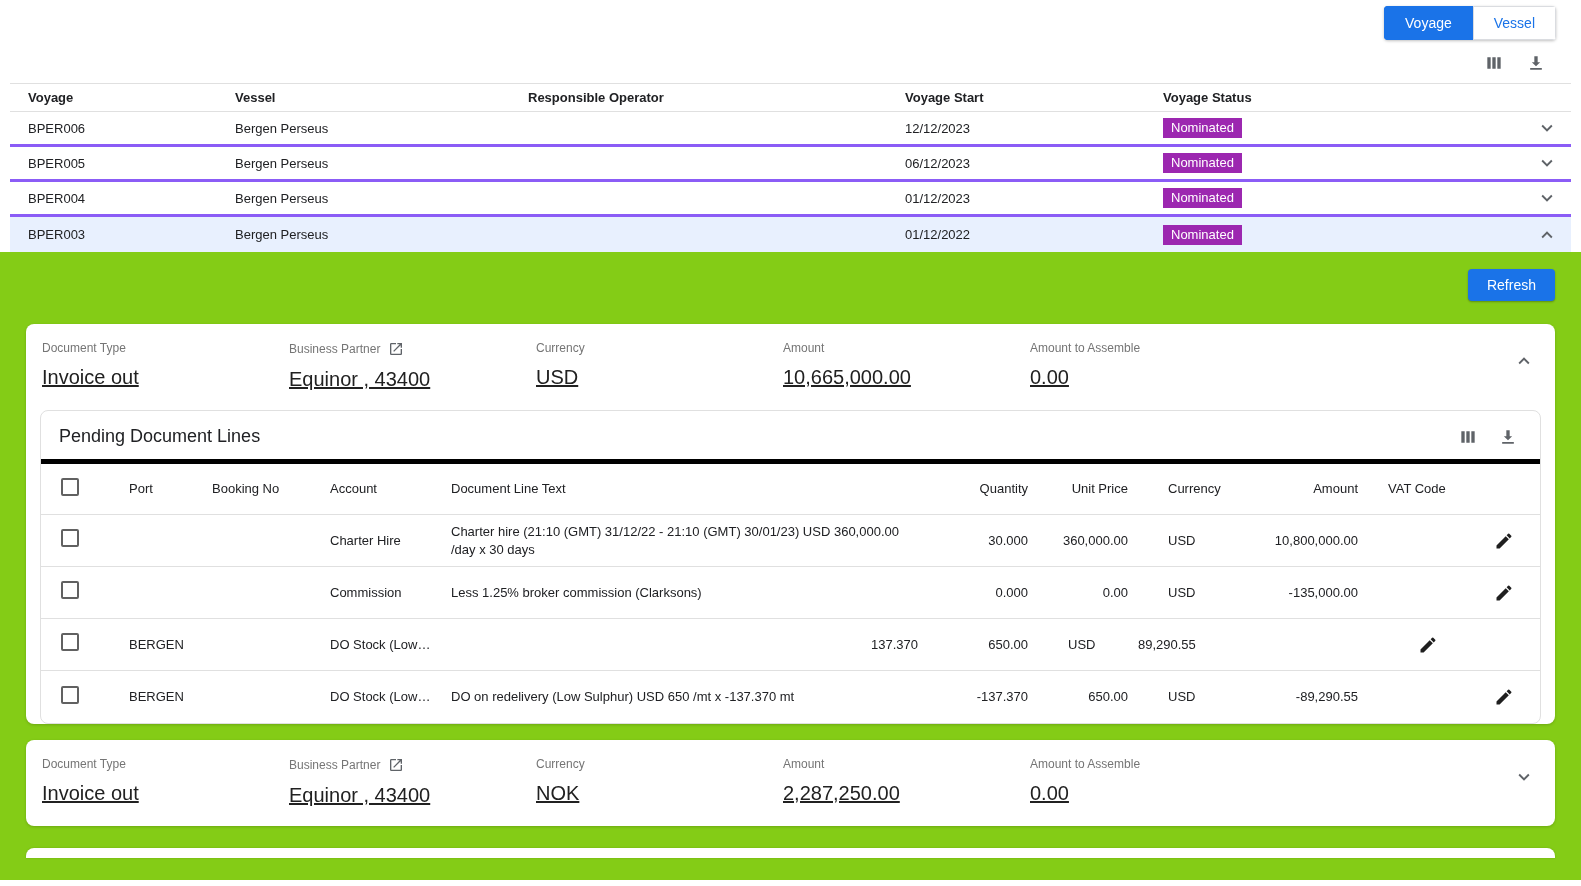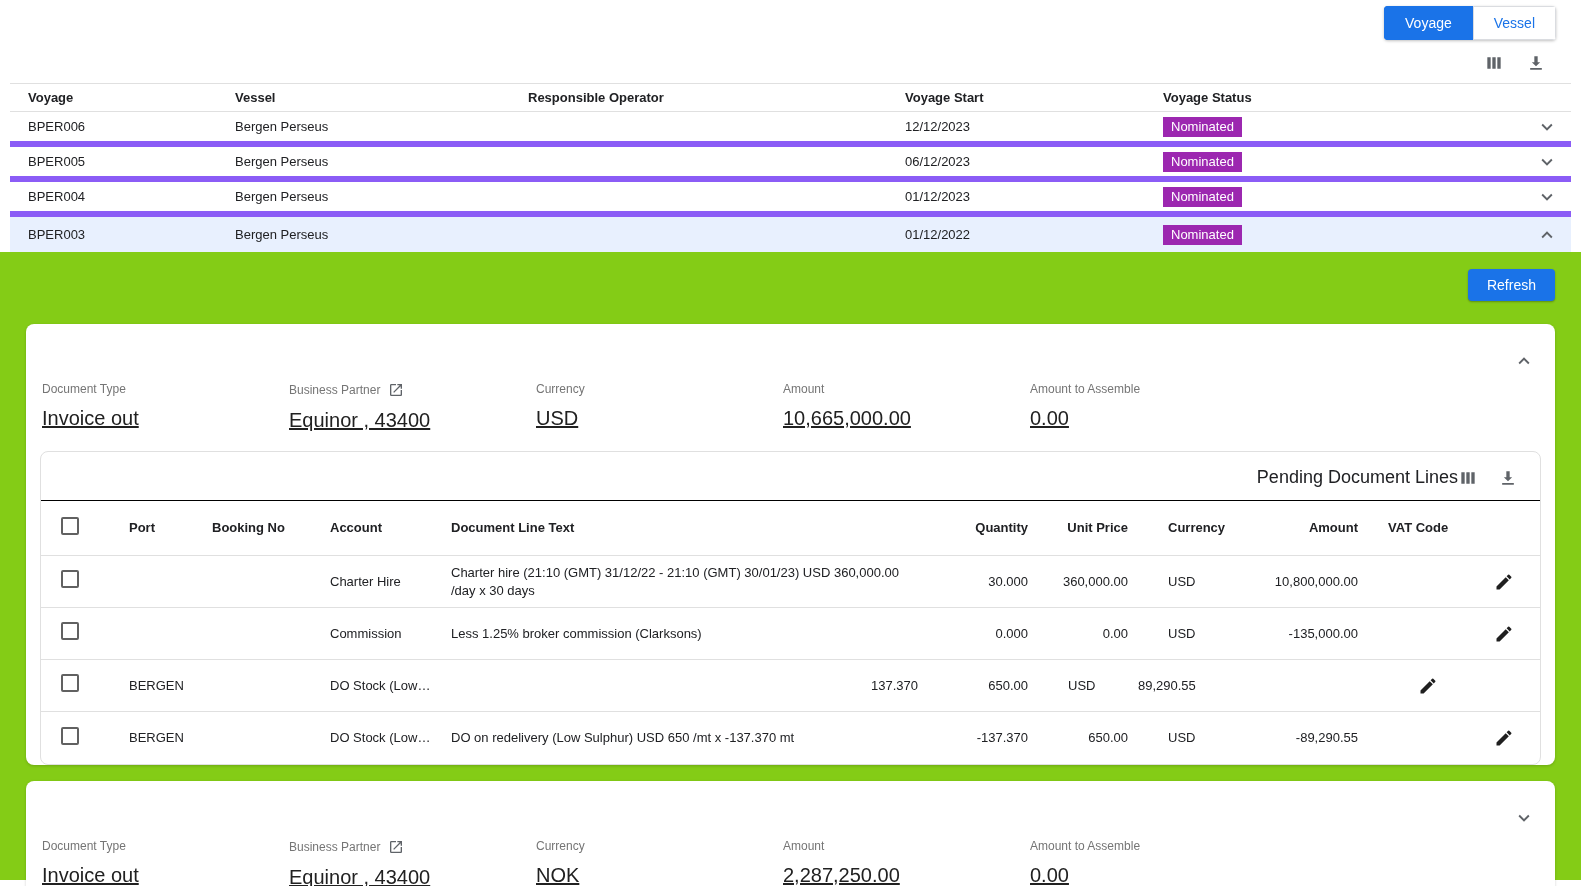--- a/index.html
+++ b/index.html
@@ -28,21 +28,21 @@
   .table-actions { display: flex; justify-content: flex-end; gap: 22px; margin-top: 13px; padding-right: 10px; }
   .icon-btn { color: #5f6368; cursor: pointer; }
 
   
   .voyage-table { margin: 10px 10px 0 10px; border-top: 1px solid #e0e0e0; }
   .vrow {
     display: grid;
     grid-template-columns: 207px 293px 377px 258px 1fr 48px;
     align-items: center;
     padding-left: 18px;
-    border-bottom: 6px solid #8b5cf6;
+    border-bottom: 3px solid #8b5cf6;
     min-height: 35px;
     font-size: 13px;
   }
   .vrow.vhead { min-height: 28px; font-weight: bold; border-bottom: 1px solid #e0e0e0; }
   .vrow.selected { background: #e8f0fe; border-bottom: none; }
   .vcell { overflow: hidden; white-space: nowrap; }
   .badge {
     display: inline-block; background: #9c27b0; color: #fff;
     font-size: 13px; padding: 3px 8px; border-radius: 0; line-height: 14px;
   }
@@ -57,43 +57,43 @@
     font-size: 14px; padding: 8px 19px; cursor: pointer;
     box-shadow: 0 1px 2px rgba(0,0,0,.3);
   }
 
   .doc-card {
     position: relative; background: #fff; border-radius: 8px;
     box-shadow: 0 1px 3px rgba(0,0,0,.18);
     margin-top: 23px;
   }
   .doc-fields { display: flex; padding: 17px 16px 19px 16px; }
-  .fld { width: 247px; margin-top: 41px; }
+  .fld { width: 247px; }
   .fld.wide { width: 247px; }
   .fld-label { font-size: 12px; color: #757575; display: flex; align-items: center; gap: 8px; }
   .fld-value { font-size: 20px; color: #212121; margin-top: 11px; text-decoration: underline; }
   .open-new { color: #5f6368; }
   .card-chevron { position: absolute; top: 26px; right: 20px; color: #5f6368; cursor: pointer; }
   .doc-card.collapsed .card-chevron { top: 26px; }
 
   
   .pending-card { margin: 0 14px 16px 14px; border: 1px solid #e0e0e0; border-radius: 8px; background: #fff; }
-  .pending-head { display: flex; align-items: center; justify-content: flex-end; padding: 15px 22px 12px 18px; }
+  .pending-head { display: flex; align-items: center; justify-content: space-between; padding: 15px 22px 12px 18px; }
   .pending-title { font-size: 18px; color: #202124; }
   .pending-head-icons { display: flex; gap: 20px; color: #5f6368; }
 
   .prow {
     display: grid;
     grid-template-columns: 88px 83px 118px 121px 1fr 110px 100px 72px 178px 88px 64px;
     align-items: center;
     font-size: 13px;
     border-bottom: 1px solid #e0e0e0;
     min-height: 52px;
   }
-  .prow.phead { border-top: 1px solid #000000; font-weight: bold; min-height: 56px; }
+  .prow.phead { border-top: 5px solid #000000; font-weight: normal; min-height: 56px; }
   .prow:last-child { border-bottom: none; }
   .pc { padding-right: 8px; line-height: 18px; }
   .pc.num { text-align: right; padding-right: 10px; }
   .pc.cur { padding-left: 30px; }
   .pc.amt { text-align: right; padding-right: 30px; }
   .pc.txt { padding-right: 18px; }
   .pc.cbx { padding-left: 20px; }
   .pc.edit { display: flex; justify-content: center; }
   .checkbox {
     width: 18px; height: 18px; border: 2px solid #616161; border-radius: 2px;

